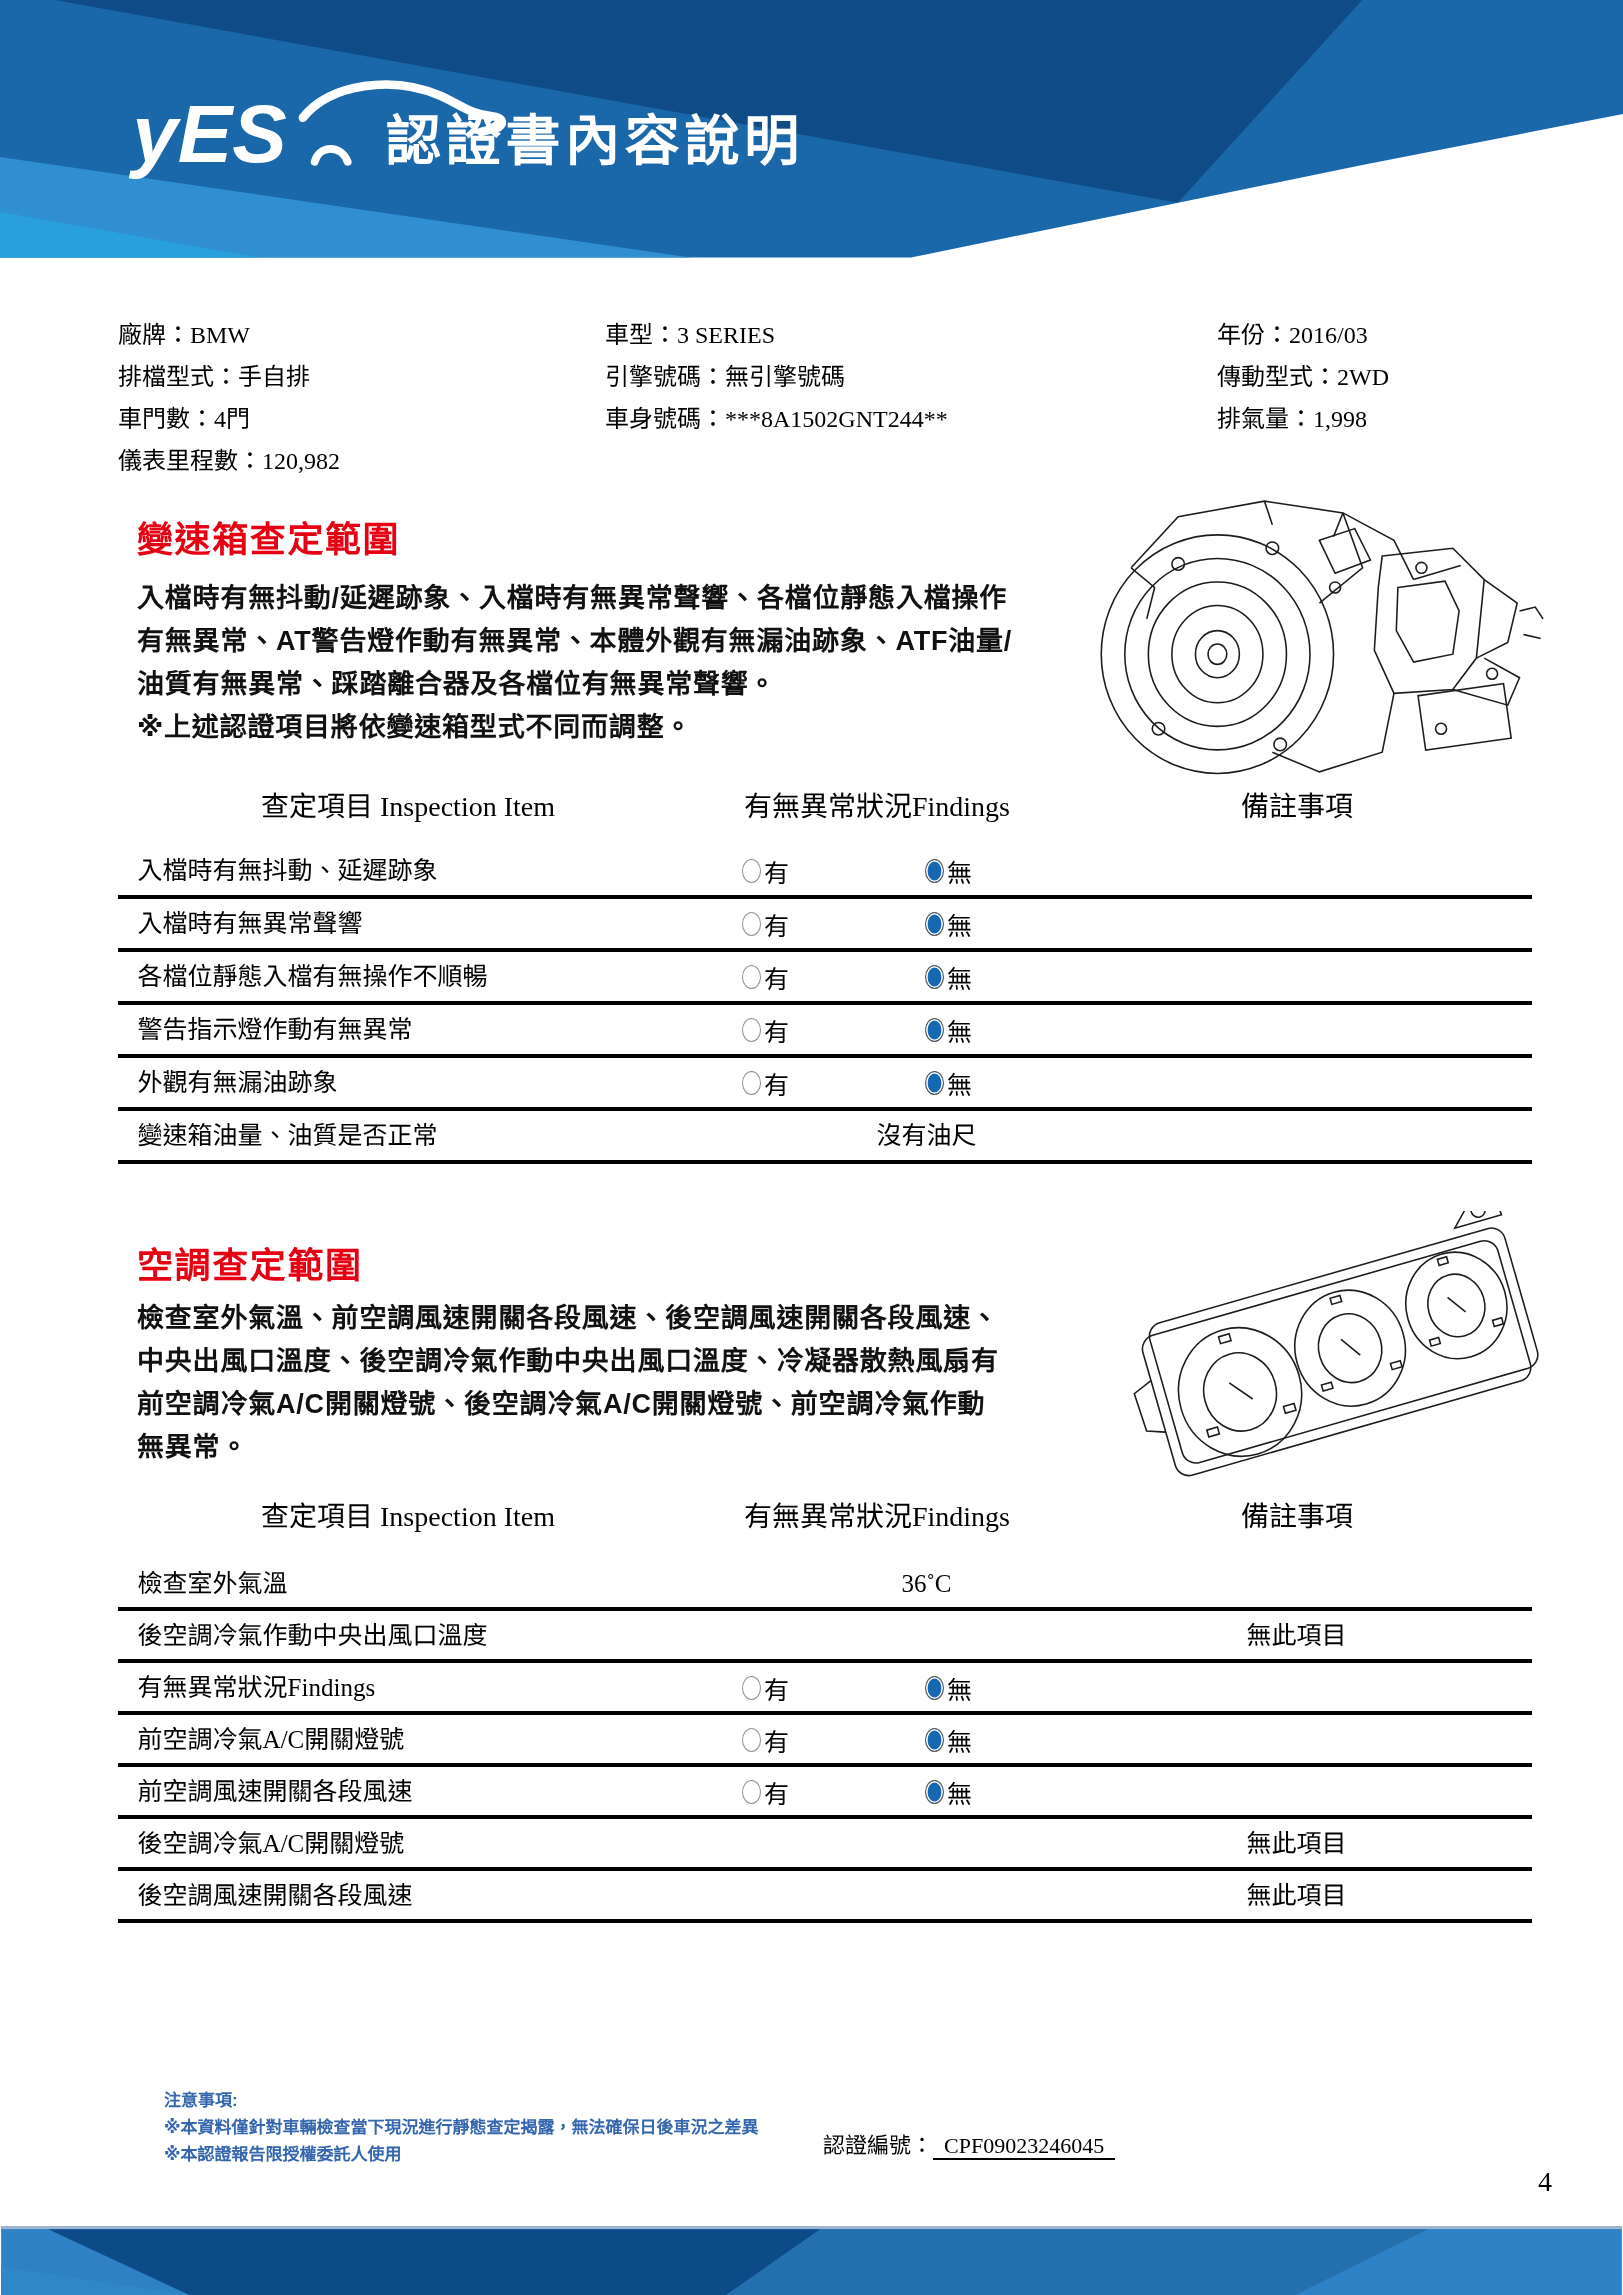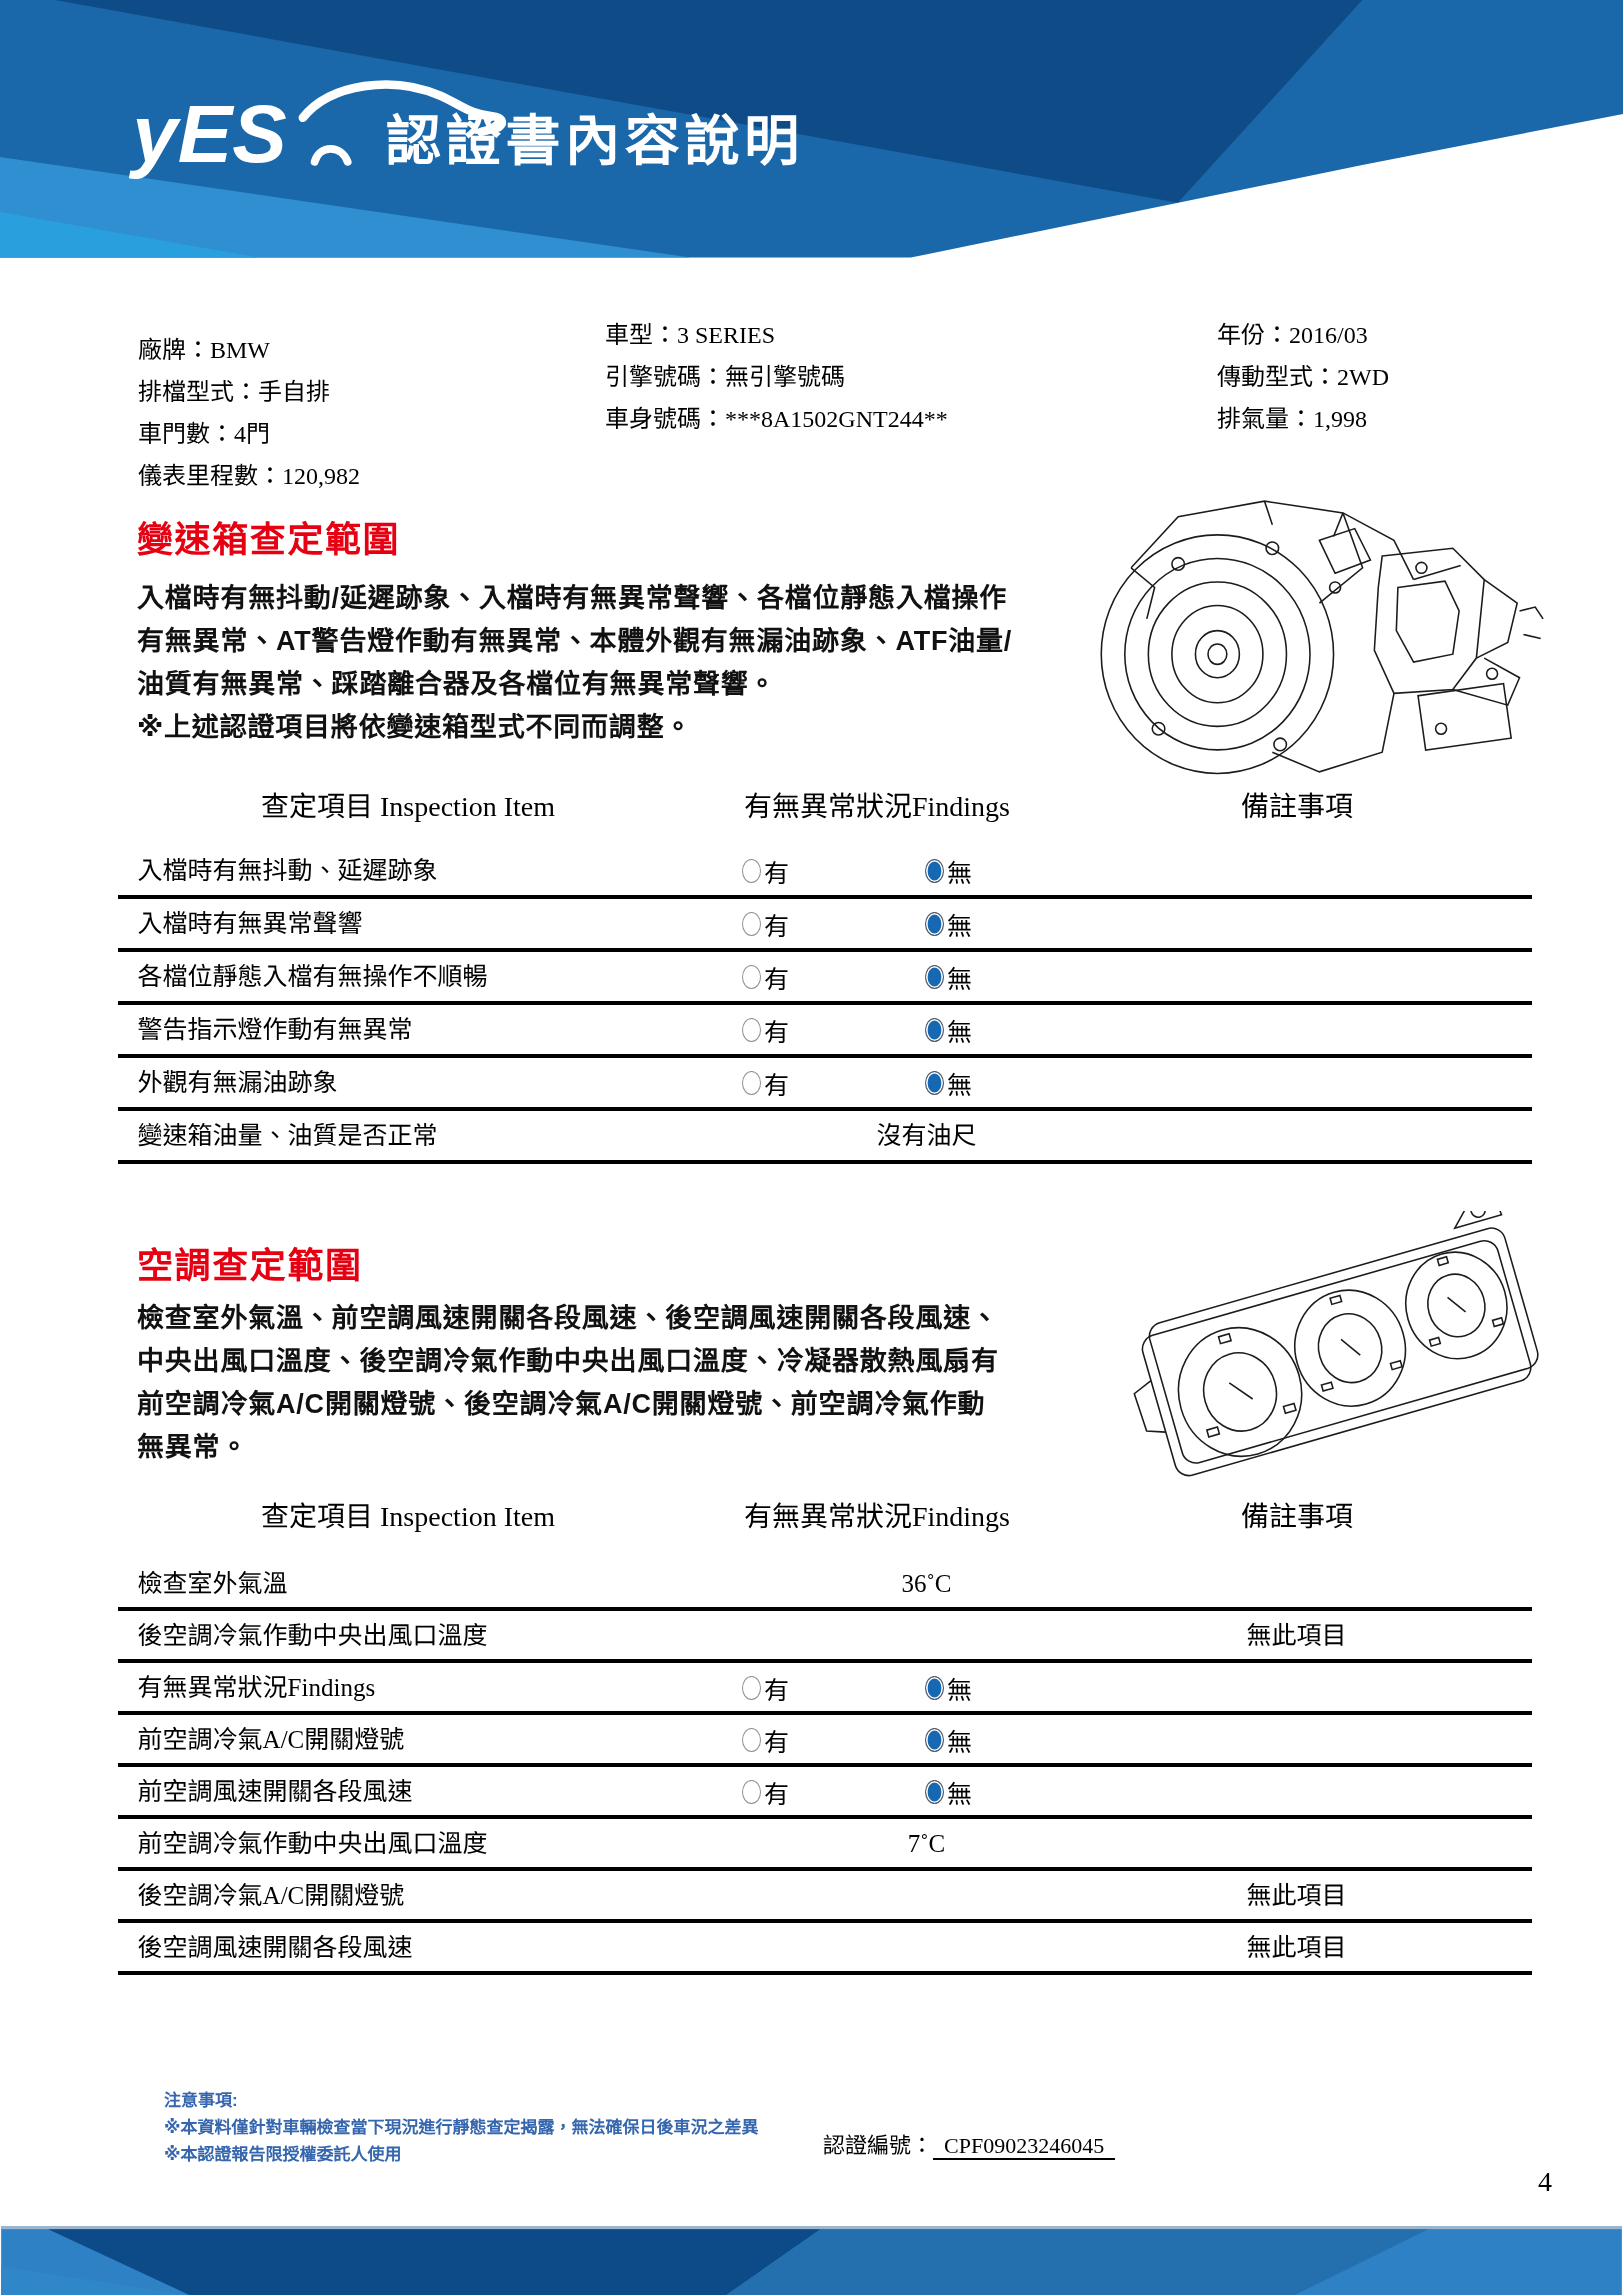--- a/index.html
+++ b/index.html
@@ -9,21 +9,21 @@
 
   
   #header-bg{position:absolute;left:0;top:0;}
   #logo{position:absolute;left:126px;top:69px;width:393px;height:118px;}
   #header-title{position:absolute;left:386px;top:96px;color:#ffffff;font-size:55px;font-weight:700;
     letter-spacing:4.7px;font-family:"Liberation Sans","DejaVu Sans",sans-serif;}
 
   
   .vcol{position:absolute;top:314px;font-size:24px;color:#000;}
   .vcol div{height:42px;line-height:42px;white-space:nowrap;}
-  #vcol0{left:138px;margin-top:15px;} #vcol1{left:605px;} #vcol2{left:1217px;}
+  #vcol0{left:118px;} #vcol1{left:605px;} #vcol2{left:1217px;}
 
   
   .sec-title{position:absolute;left:137px;color:#e60012;font-size:36px;font-weight:700;letter-spacing:1.6px;}
   .sec-desc{position:absolute;left:137px;font-size:27px;font-weight:700;color:#111;letter-spacing:0.8px;}
   .sec-desc div{height:43px;line-height:43px;white-space:nowrap;}
   #sec0-title{top:510px;} #sec0-desc{top:577px;}
   #sec1-title{top:1236px;} #sec1-desc{top:1297px;}
 
   .illus{position:absolute;}
   #illus0{left:1084px;top:493px;}
@@ -272,24 +272,20 @@
         <span class="radio-opt opt-yes">
           <span class="radio-dot"></span>
           <span>有</span>
         </span>
         <span class="radio-opt opt-no">
           <span class="radio-dot checked"></span>
           <span>無</span>
         </span>
       </div>
       <div class="trow">
-        <span class="cell-item">前空調冷氣作動中央出風口溫度</span>
-        <span class="cell-center">7˚C</span>
-      </div>
-      <div class="trow">
         <span class="cell-item">後空調冷氣A/C開關燈號</span>
         <span class="cell-remark">無此項目</span>
       </div>
       <div class="trow">
         <span class="cell-item">後空調風速開關各段風速</span>
         <span class="cell-remark">無此項目</span>
       </div>
     </div>
 
   <div id="notes" class="sans">

